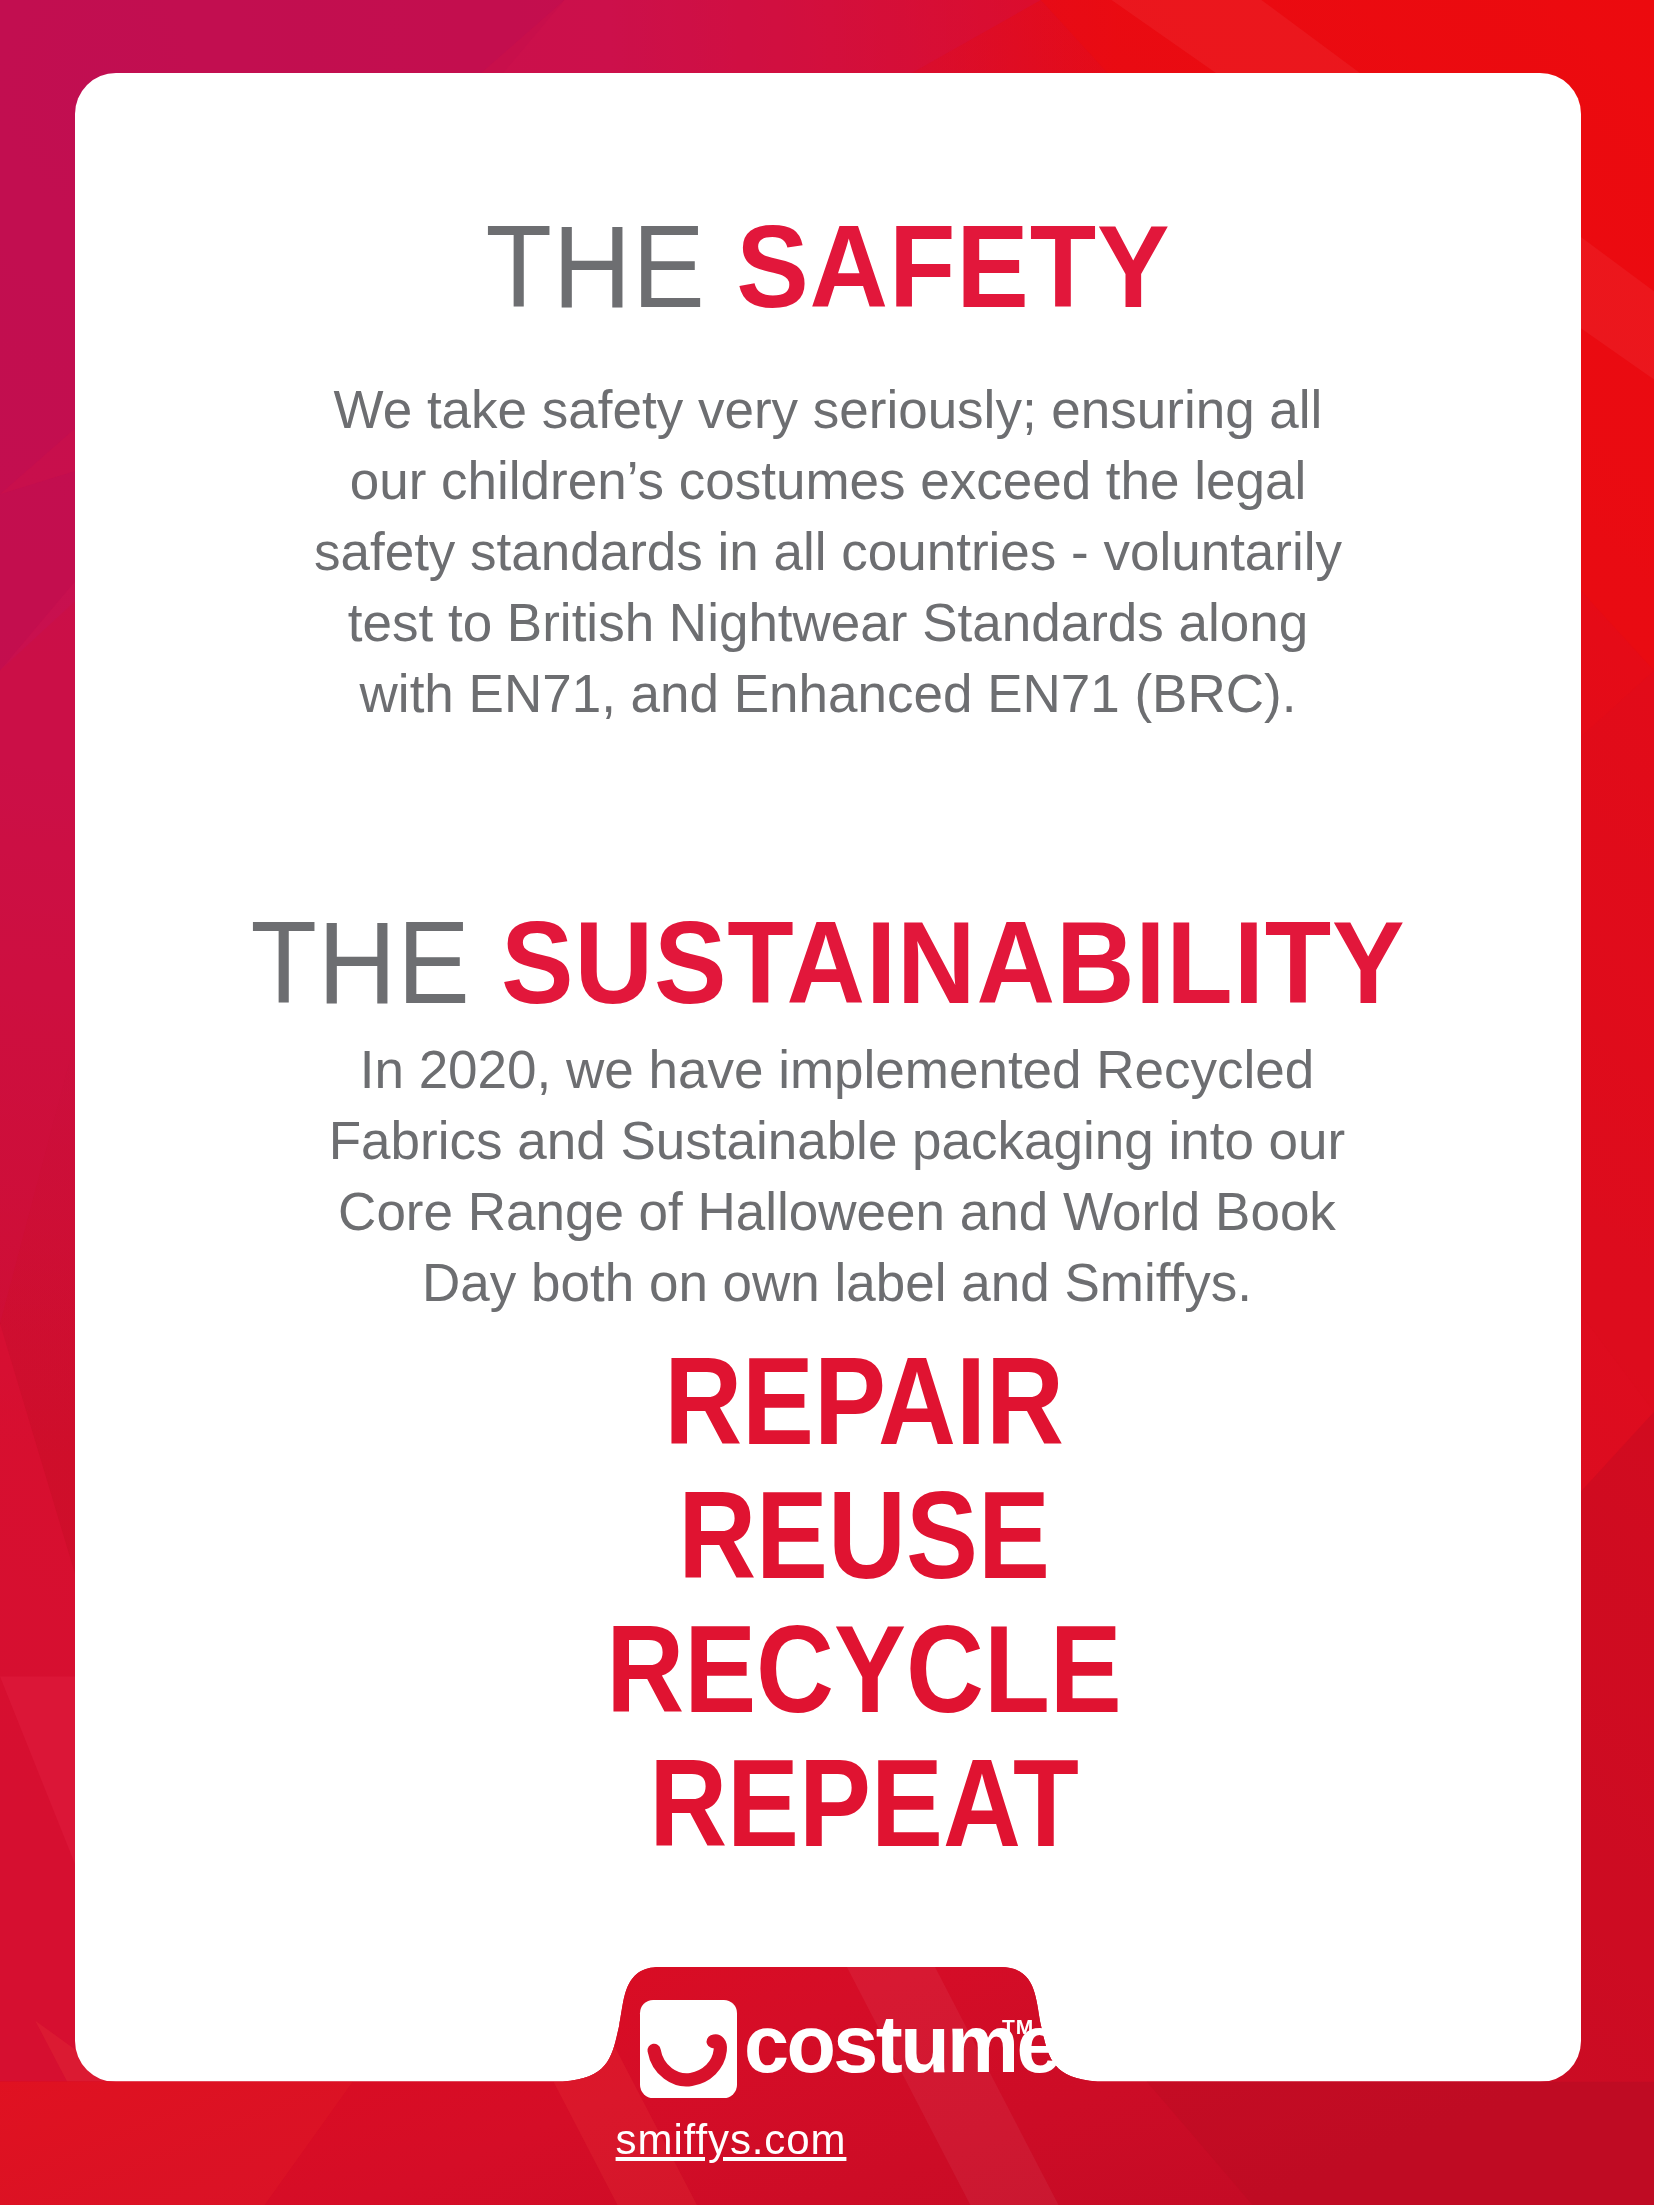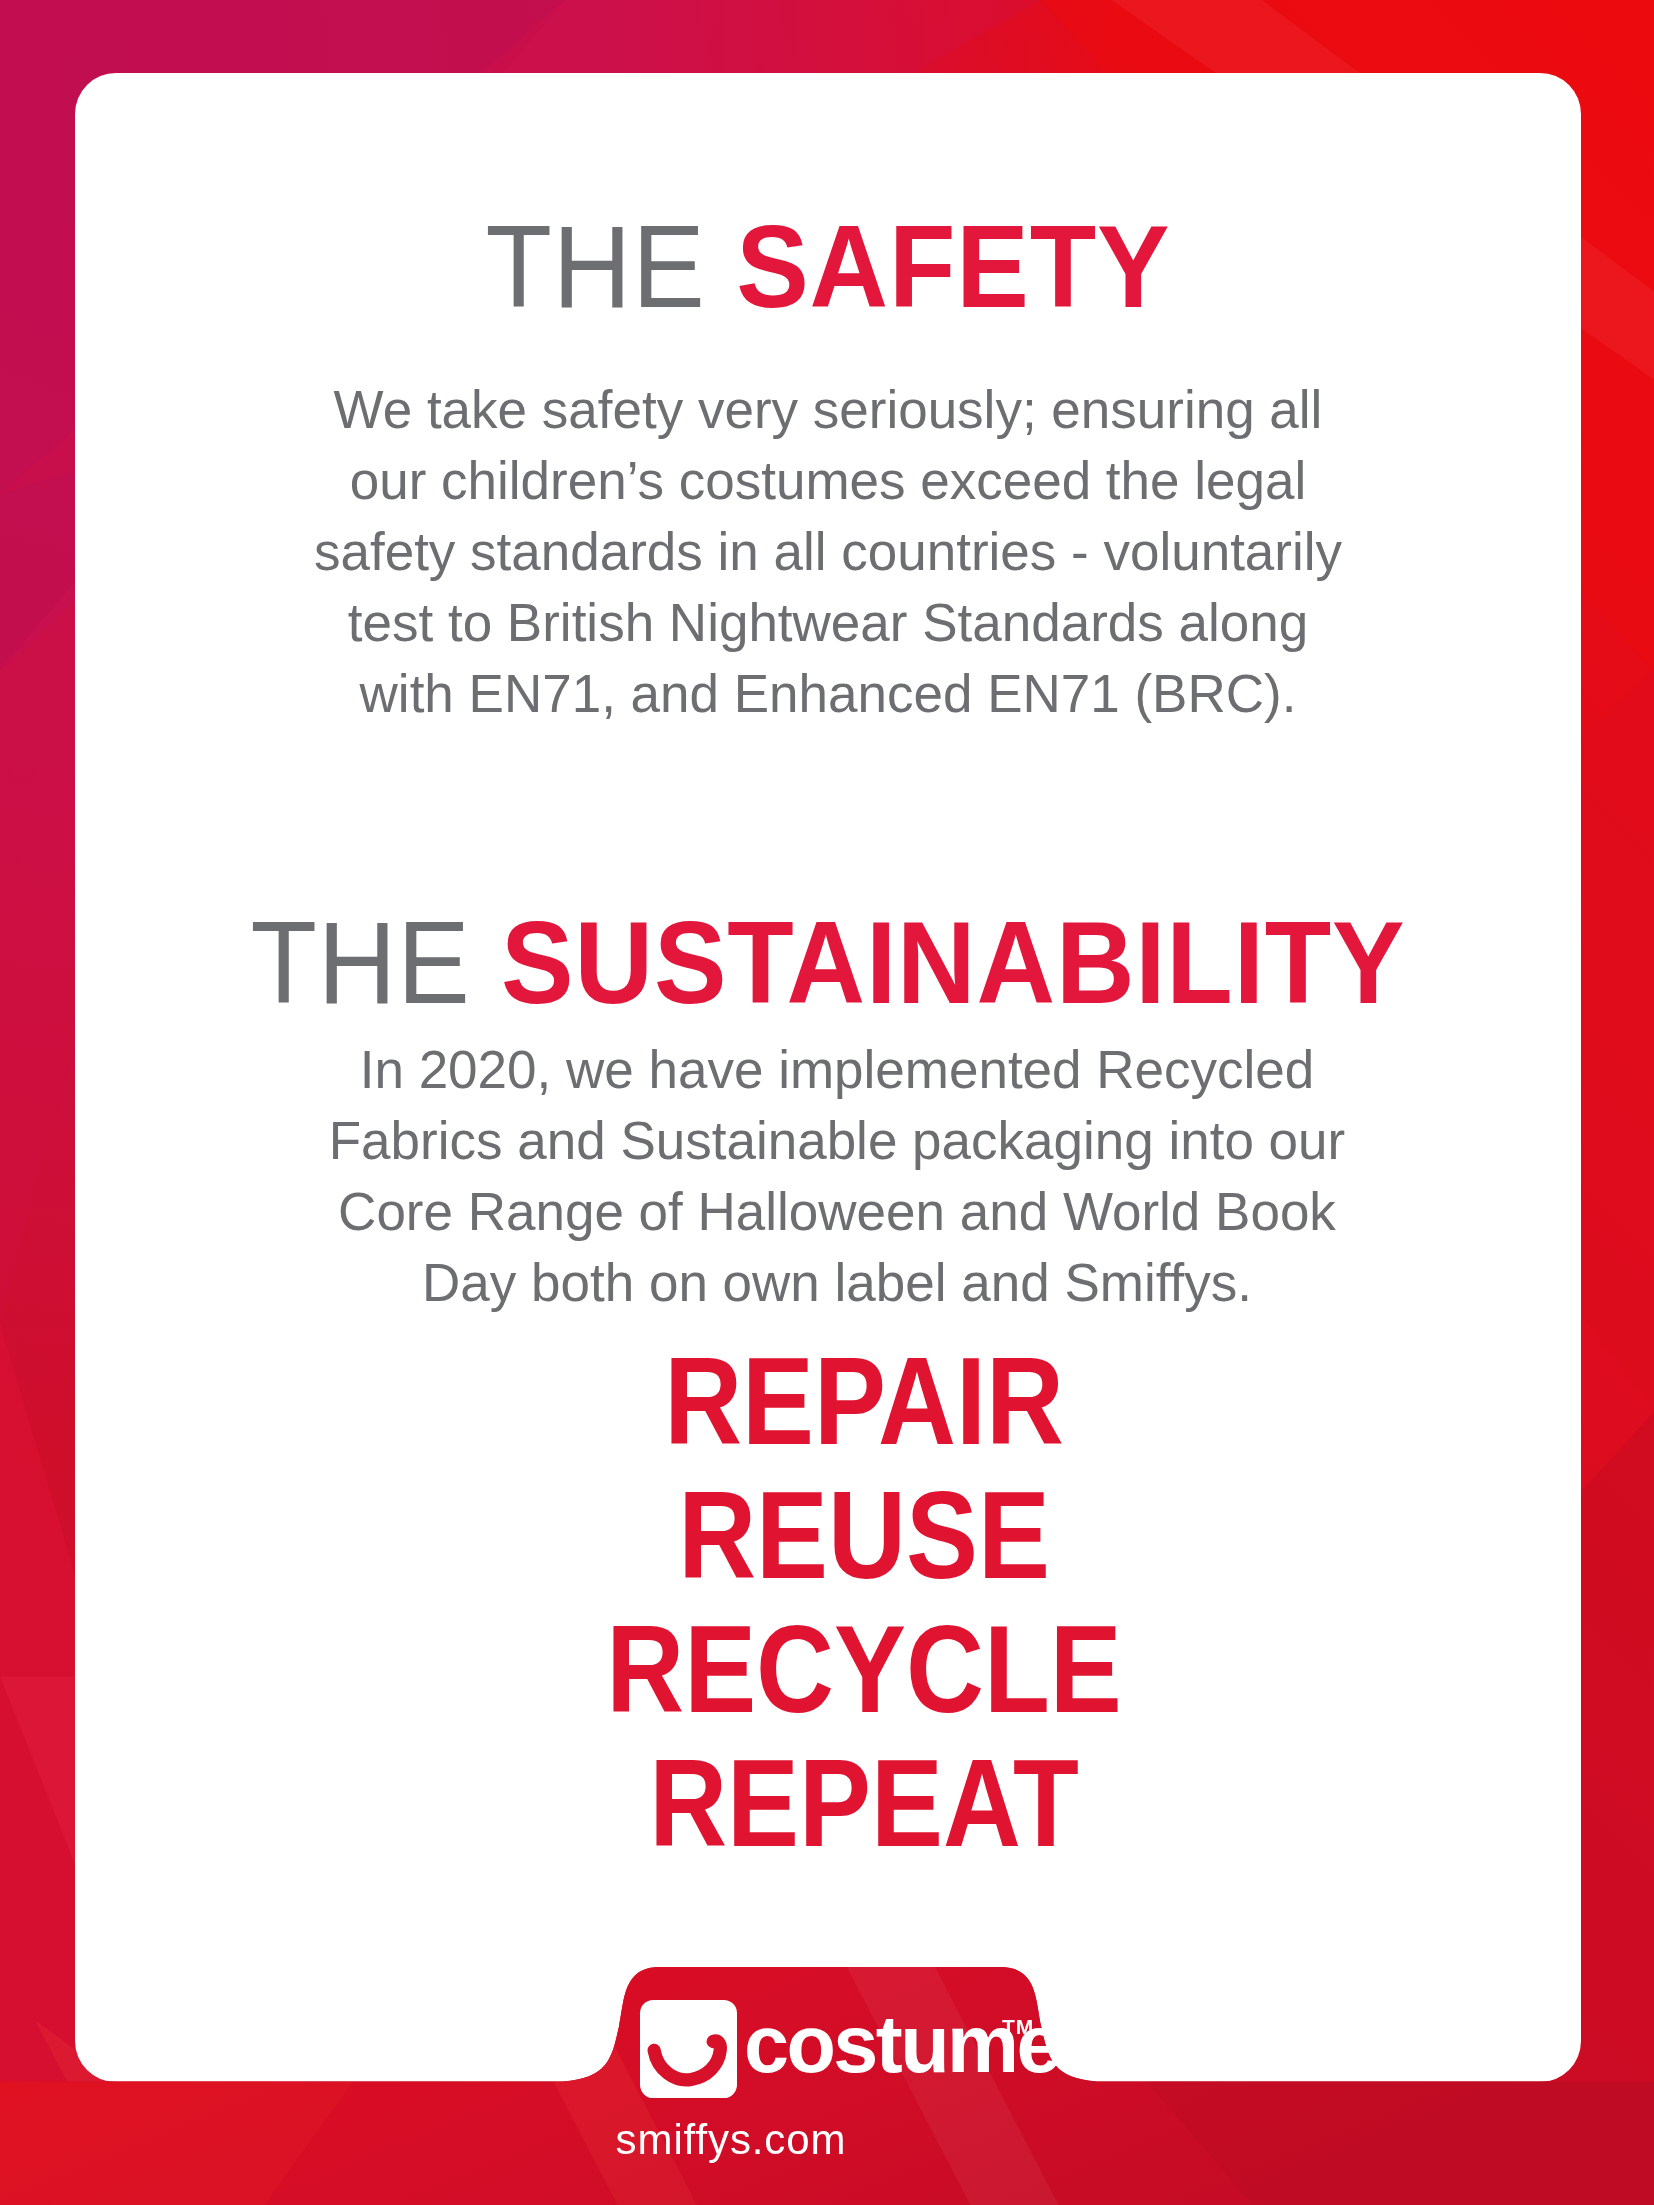--- a/index.html
+++ b/index.html
@@ -52,21 +52,21 @@
   .brand{
     position:absolute;left:744px;top:2004px;
     font-size:81px;font-weight:bold;color:var(--white);letter-spacing:-2.6px;line-height:81px;
   }
   .brand-tm{
     position:absolute;left:1002px;top:2015px;
     font-size:21px;font-weight:bold;color:var(--white);letter-spacing:0.9px;
   }
   .site-url{
     position:absolute;left:0;top:2116px;width:1462px;text-align:center;
-    font-size:42px;color:var(--white);letter-spacing:0.9px;
+    font-size:42px;color:var(--white);letter-spacing:0.9px;text-decoration:underline;
   }
 </style>
 </head>
 <body>
 
 <svg class="bg-svg" viewBox="0 0 1875 2500" preserveAspectRatio="none" aria-hidden="true">
   <defs>
     <linearGradient id="baseGrad" x1="1" y1="0" x2="0.25" y2="1">
       <stop offset="0" stop-color="#ec0a10"></stop>
       <stop offset="0.4" stop-color="#de0c1e"></stop>

